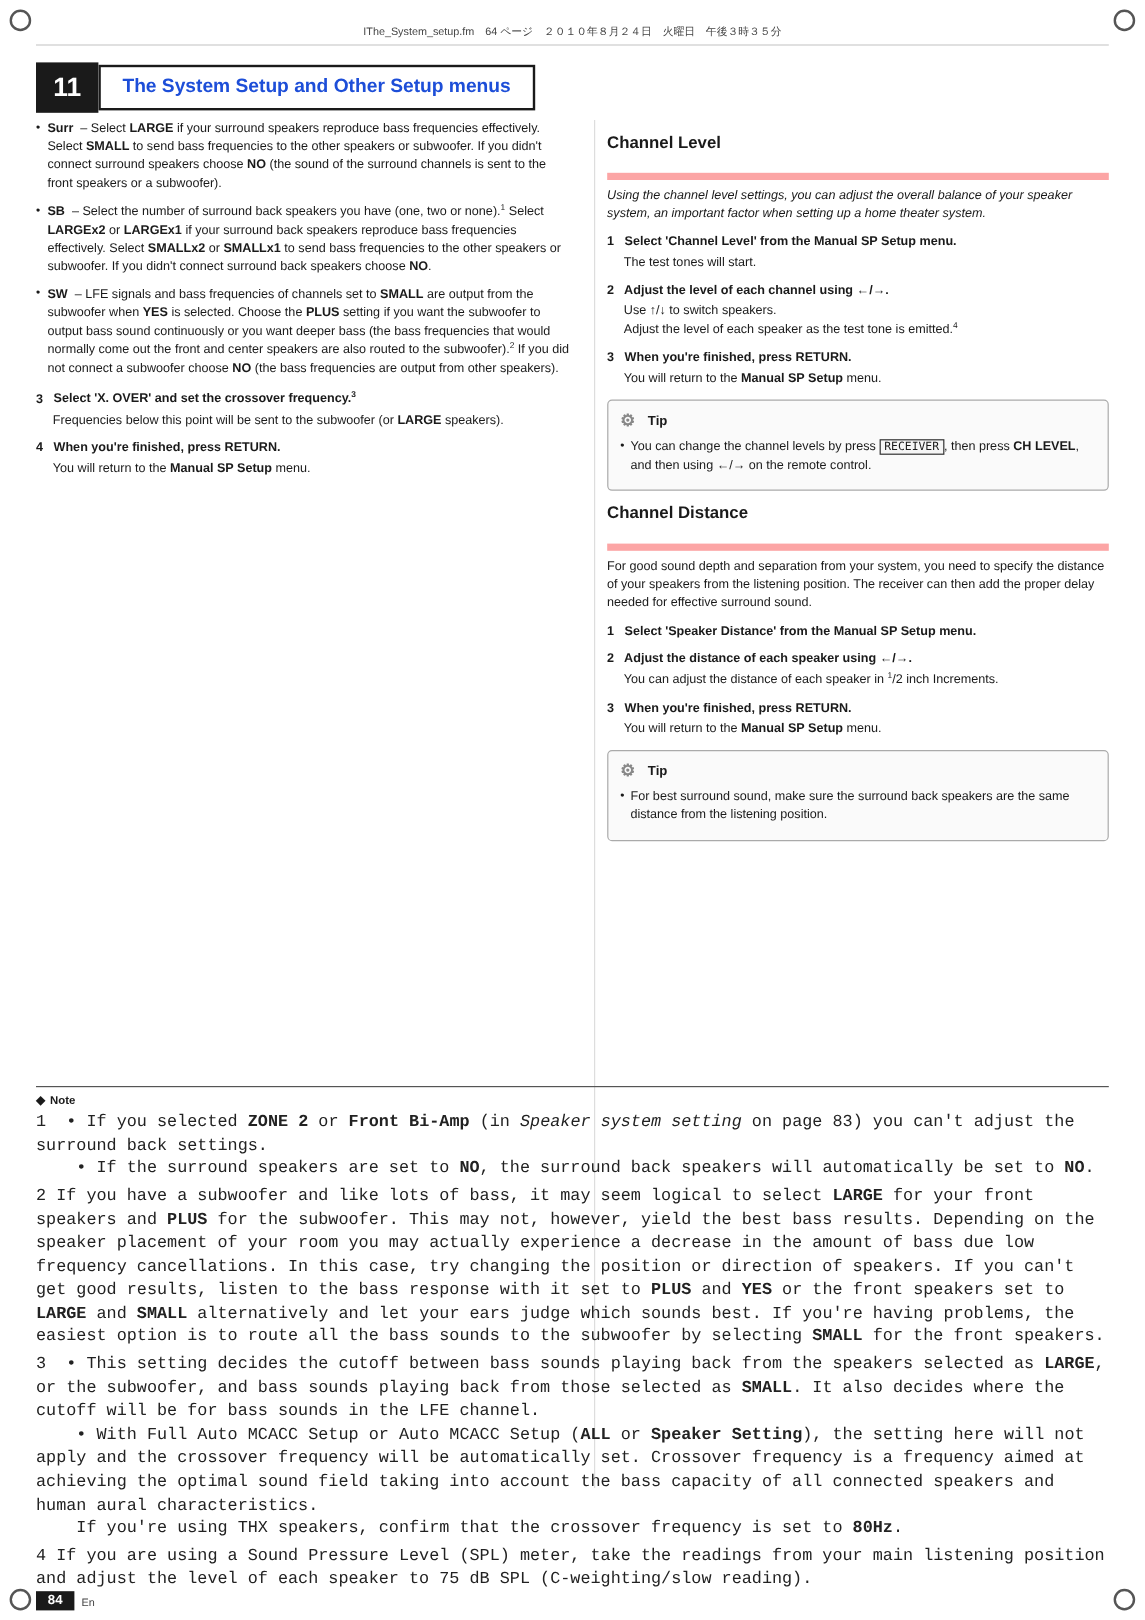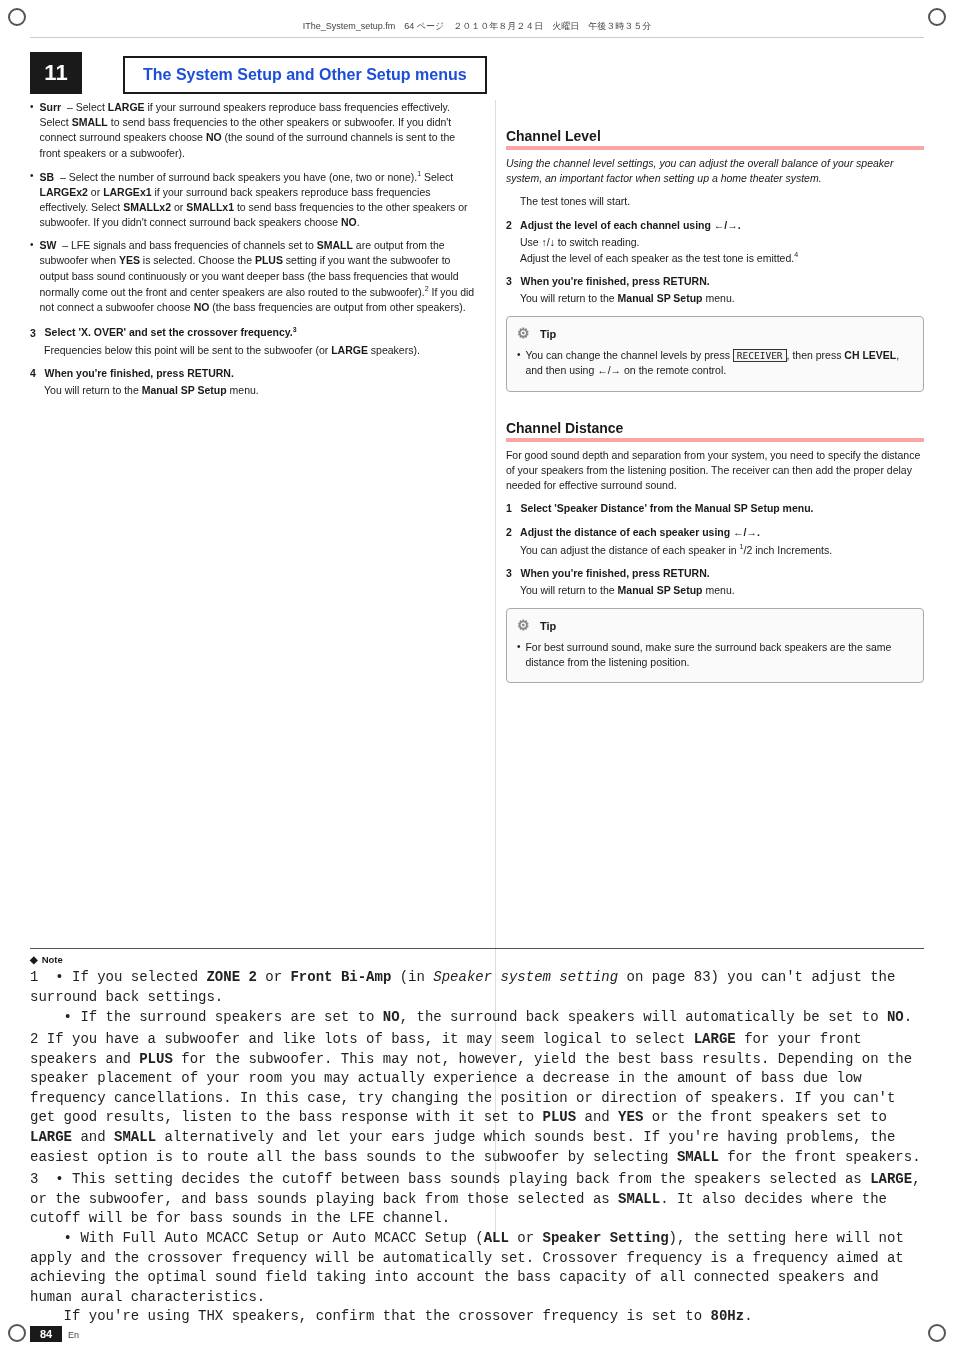--- a/index.html
+++ b/index.html
@@ -46,22 +46,21 @@
       text-align: center;
       font-size: 9px;
     }
 
     
     .chapter-tab {
       position: absolute;
       top: 52px;
       left: 30px;
       display: flex;
-      align-items: flex-end;
-      gap: 41px;
+      align-items: center;
     }
     .chapter-number {
       background: #1a1a1a;
       color: #ffffff;
       font-size: 22px;
       font-weight: bold;
       width: 52px;
       display: flex;
       align-items: center;
       justify-content: center;
@@ -143,23 +142,23 @@
       margin-left: 14px;
       font-size: 10.5px;
       line-height: 1.45;
     }
 
     
     .section-heading {
       font-size: 14px;
       font-weight: bold;
       margin-bottom: 6px;
-      margin-top: 28px;
-      border-bottom: 4px solid #fca5a5;
-      padding-bottom: 2px;
+      margin-top: 10px;
+      border-bottom: 6px solid #fca5a5;
+      padding-bottom: 18px;
     }
 
     
     .tip-box {
       border: 1px solid #aaa;
       border-radius: 4px;
       padding: 8px 10px;
       margin: 10px 0;
       background: #fafafa;
     }
@@ -333,32 +332,36 @@
 
     <div class="section-heading">Channel Level</div>
 
     <div class="numbered-step">
       <div class="step-body indent" style="margin-left:0;font-style:italic;">
         Using the channel level settings, you can adjust the overall balance of your speaker system, an important factor when setting up a home theater system.
       </div>
     </div>
 
     <div class="numbered-step">
+      <div class="step-header">
+        <span class="step-number">1&nbsp;&nbsp;</span>
+        <span>Select 'Channel Level' from the Manual SP Setup menu.</span>
+      </div>
       <div class="step-body">
         The test tones will start.
       </div>
     </div>
 
     <div class="numbered-step">
       <div class="step-header">
         <span class="step-number">2&nbsp;&nbsp;</span>
         <span>Adjust the level of each channel using ←/→.</span>
       </div>
       <div class="step-body">
-        Use ↑/↓ to switch reading.
+        Use ↑/↓ to switch speakers.
       </div>
       <div class="step-body">
         Adjust the level of each speaker as the test tone is emitted.<sup>4</sup>
       </div>
     </div>
 
     <div class="numbered-step">
       <div class="step-header">
         <span class="step-number">3&nbsp;&nbsp;</span>
         <span>When you're finished, press RETURN.</span>
@@ -447,16 +450,19 @@
   <div class="note-item">
     2 If you have a subwoofer and like lots of bass, it may seem logical to select <span class="bold">LARGE</span> for your front speakers and <span class="bold">PLUS</span> for the subwoofer. This may not, however, yield the best bass results. Depending on the speaker placement of your room you may actually experience a decrease in the amount of bass due low frequency cancellations. In this case, try changing the position or direction of speakers. If you can't get good results, listen to the bass response with it set to <span class="bold">PLUS</span> and <span class="bold">YES</span> or the front speakers set to <span class="bold">LARGE</span> and <span class="bold">SMALL</span> alternatively and let your ears judge which sounds best. If you're having problems, the easiest option is to route all the bass sounds to the subwoofer by selecting <span class="bold">SMALL</span> for the front speakers.
   </div>
 
   <div class="note-item">
     3 &nbsp;• This setting decides the cutoff between bass sounds playing back from the speakers selected as <span class="bold">LARGE</span>, or the subwoofer, and bass sounds playing back from those selected as <span class="bold">SMALL</span>. It also decides where the cutoff will be for bass sounds in the LFE channel.<br>
     &nbsp;&nbsp;&nbsp;&nbsp;• With Full Auto MCACC Setup or Auto MCACC Setup (<span class="bold">ALL</span> or <span class="bold">Speaker Setting</span>), the setting here will not apply and the crossover frequency will be automatically set. Crossover frequency is a frequency aimed at achieving the optimal sound field taking into account the bass capacity of all connected speakers and human aural characteristics.<br>
     &nbsp;&nbsp;&nbsp;&nbsp;If you're using THX speakers, confirm that the crossover frequency is set to <span class="bold">80Hz</span>.
   </div>
 
+  <div class="note-item">
+    4 If you are using a Sound Pressure Level (SPL) meter, take the readings from your main listening position and adjust the level of each speaker to 75 dB SPL (C-weighting/slow reading).
+  </div>
 </div>
 
 <div class="page-number-box">84</div>
 <div class="page-lang">En</div>
 
 </body></html>

